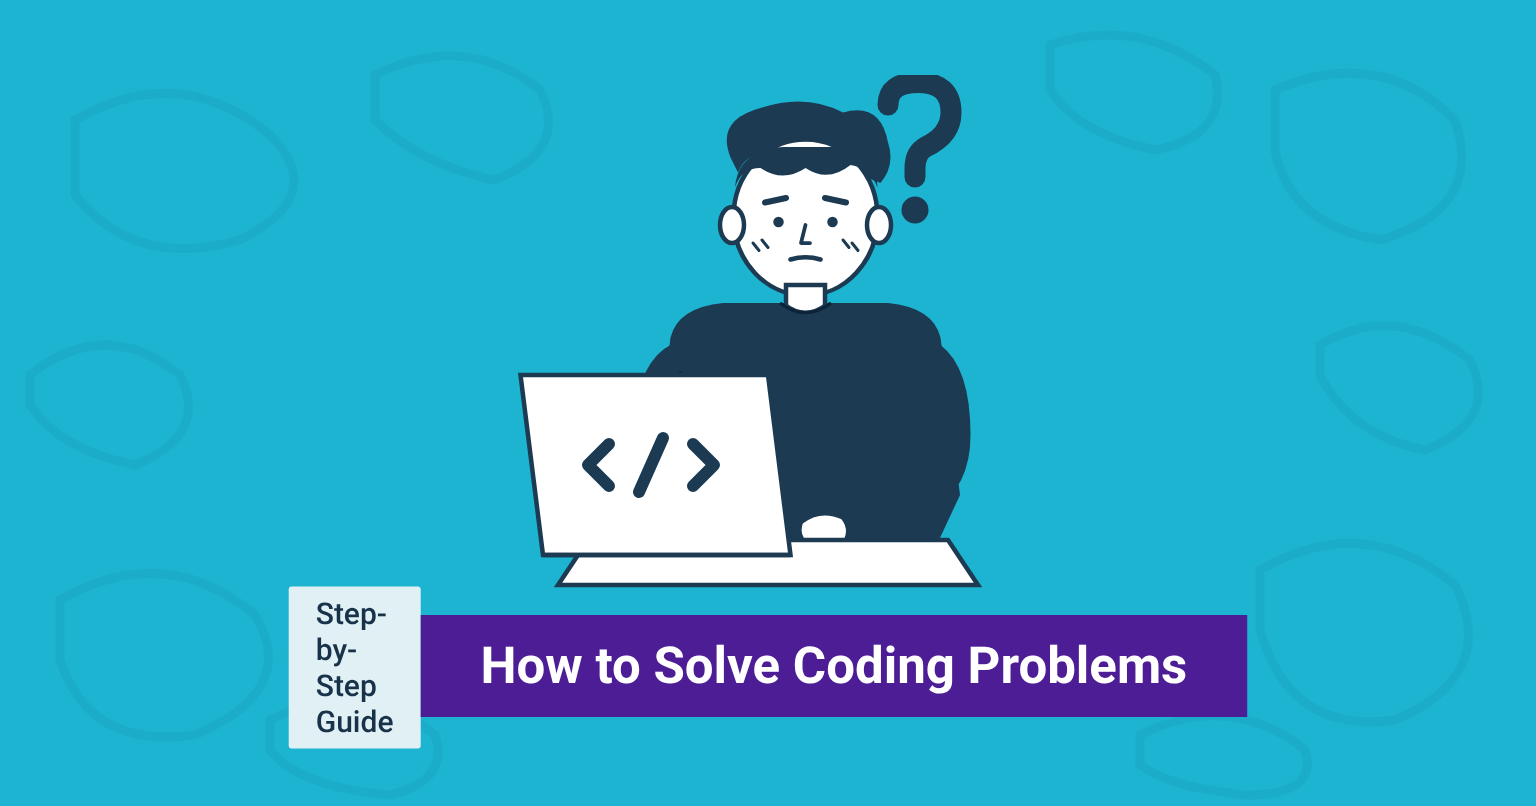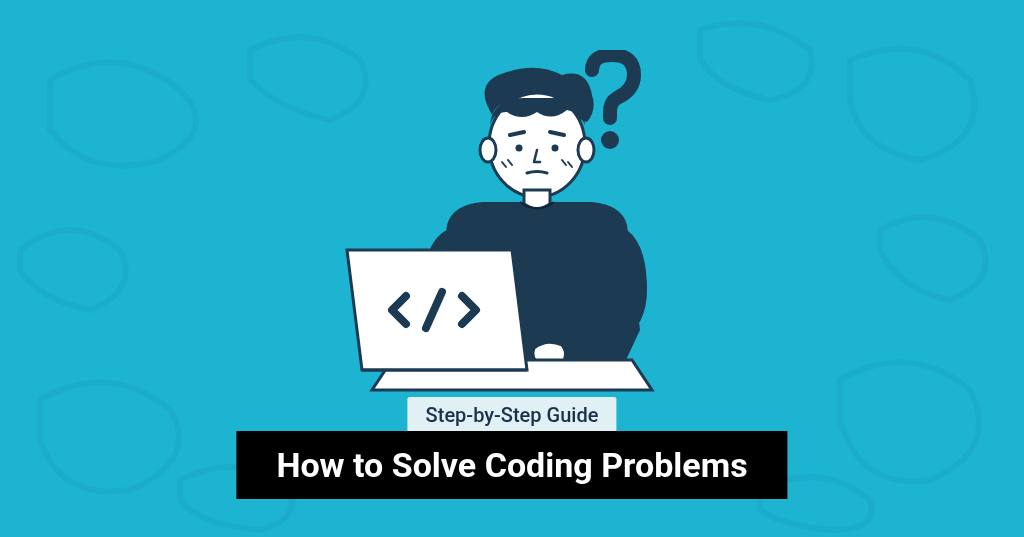--- a/index.html
+++ b/index.html
@@ -31,33 +31,33 @@
       transform: translateX(-50%);
       width: 400px;
       height: 360px;
     }
     .text-container {
       position: absolute;
       bottom: 38px;
       left: 50%;
       transform: translateX(-50%);
       display: flex;
-      flex-direction: column;
+      flex-direction: row;
       align-items: center;
     }
     .subtitle-box {
       background: #E0F0F4;
       color: #18324A;
       padding: 6px 18px;
       font-size: 20px;
       font-weight: 500;
       border-radius: 2px;
     }
     .title-box {
-      background: #000000;
+      background: #4c1d95;
       color: #FFFFFF;
       padding: 14px 40px;
       font-size: 34px;
       font-weight: 700;
       margin-top: -2px;
       white-space: nowrap;
     }
   </style>
 </head>
 <body>

